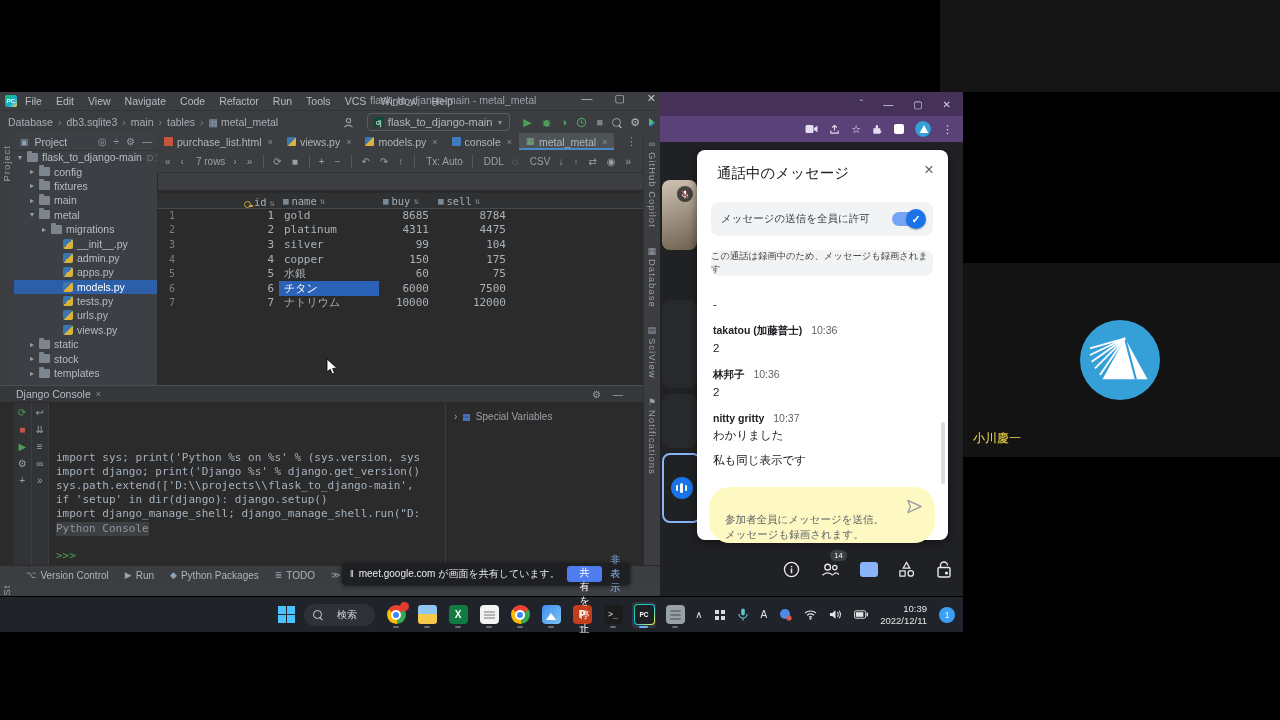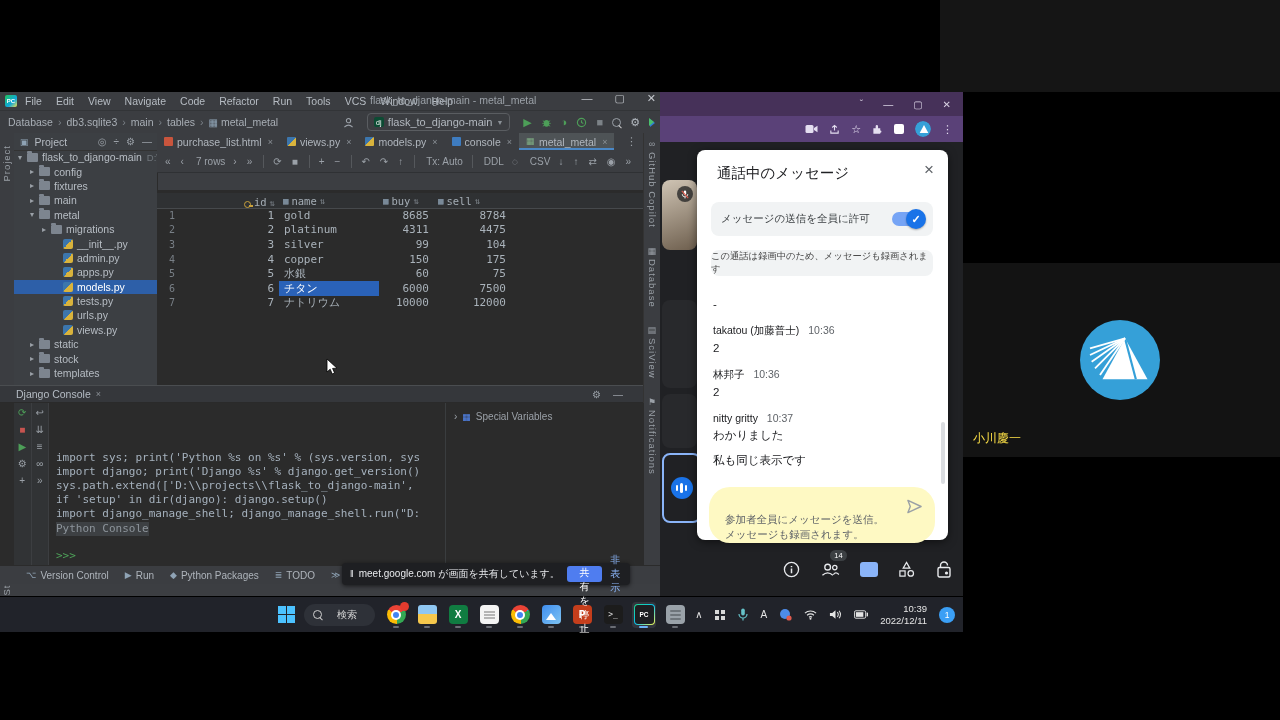--- a/index.html
+++ b/index.html
@@ -159,21 +159,21 @@
   .chat-close{position:absolute;right:14px;top:10px;font-size:17px;color:#5f6368;}
   .toggle-card{position:absolute;left:14px;top:52px;width:222px;height:34px;background:#f1f3f4;border-radius:8px;display:flex;align-items:center;}
   .toggle-label{font-size:10.5px;color:#3c4043;margin-left:10px;}
   .toggle{position:absolute;right:9px;width:32px;height:14px;border-radius:7px;background:#76a4f5;}
   .toggle .knob{position:absolute;right:-2px;top:-3px;width:20px;height:20px;border-radius:50%;background:#fff;box-shadow:0 1px 2px rgba(0,0,0,.3);
                display:flex;align-items:center;justify-content:center;color:#1a73e8;font-size:11px;font-weight:bold;background:#1a73e8;color:#fff;}
   .notice-card{position:absolute;left:14px;top:100px;width:222px;height:26px;background:#f1f3f4;border-radius:8px;display:flex;align-items:center;justify-content:center;font-size:9.3px;color:#444;}
   .msgs{position:absolute;left:16px;top:132px;width:210px;}
   .msg{margin-bottom:14px;}
   .msg-head{font-size:10.5px;color:#5f6368;}
-  .msg-sender{font-weight:normal;color:#202124;margin-right:6px;}
+  .msg-sender{font-weight:bold;color:#202124;margin-right:6px;}
   .msg-line{font-size:11.5px;color:#202124;margin-top:4px;}
   .msg-line:empty{display:none;}
   .msg-line + .msg-line{margin-top:10px;}
   .chat-scroll{position:absolute;right:3px;top:272px;width:4px;height:62px;border-radius:2px;background:#dadce0;}
   .input-card{position:absolute;left:12px;top:337px;width:226px;height:56px;background:#fef9c3;border-radius:21px;display:flex;align-items:flex-end;}
   .input-ph{font-size:10.5px;color:#5f6368;margin-left:16px;width:165px;line-height:1.5;}
   .send-btn{position:absolute;right:12px;top:12px;}
 
   
   .taskbar{left:0;top:597px;width:963px;height:35px;background:#21232a;display:flex;align-items:center;}

